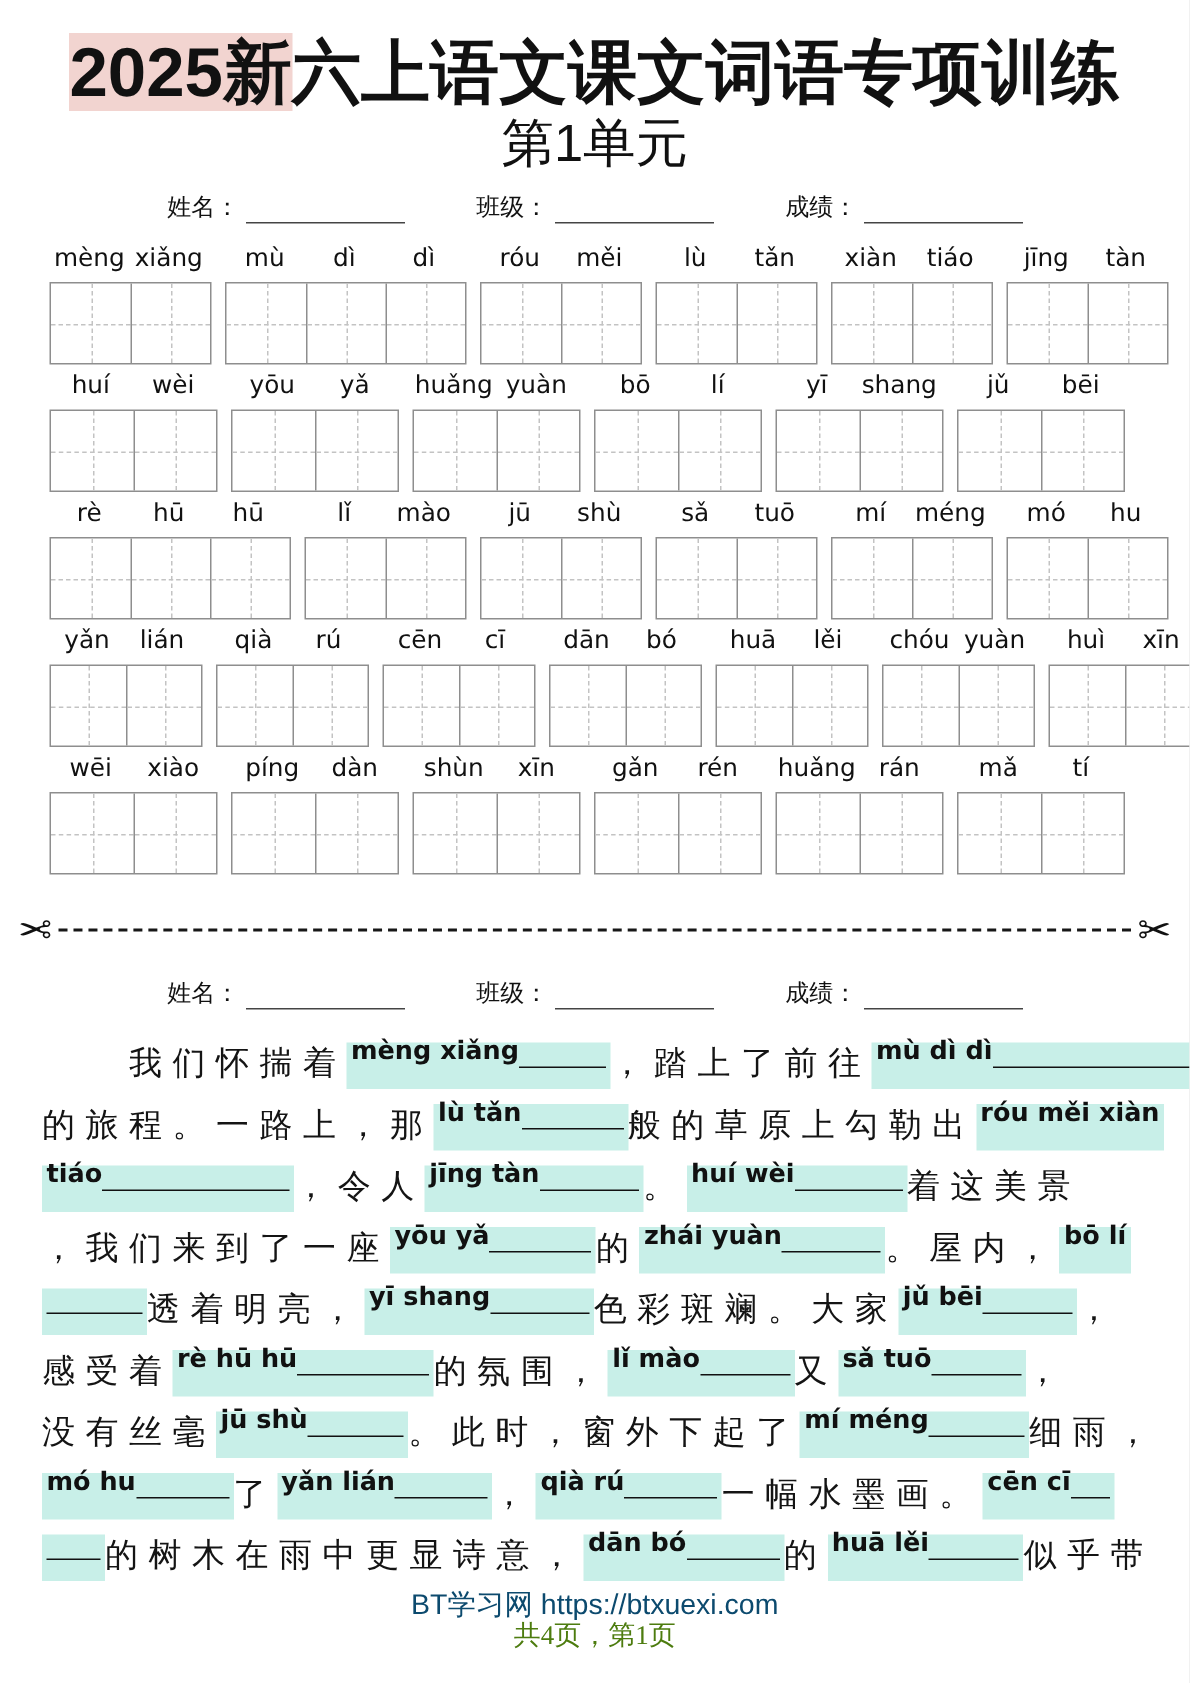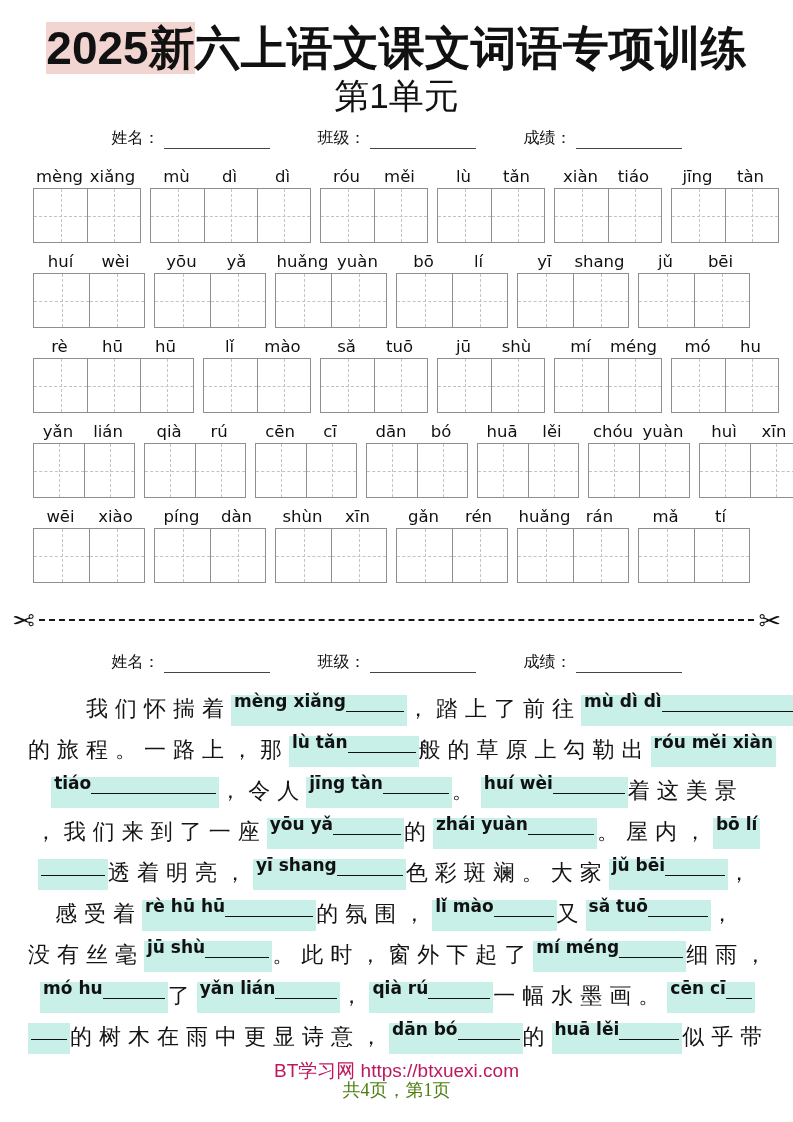--- a/index.html
+++ b/index.html
@@ -25,21 +25,21 @@
     display:flex; justify-content:center; gap:48px;
     margin-top:10px; font-size:16px; height:22px;
     font-family:"Liberation Serif","DejaVu Serif",serif;
   }
   .fields .fitem { display:flex; align-items:flex-end; }
   .fline { display:inline-block; width:106px; border-bottom:1.3px solid #444; height:18px; margin-left:4px; }
   
   .grid { margin:13px 0 0 33px; }
   .grid-row { display:flex; gap:9px; margin-bottom:4px; }
   .pgroup { display:flex; flex-direction:column; }
-  .gsyls { display:flex; height:26px; align-items:flex-end; padding-bottom:2px; }
+  .gsyls { display:flex; height:26px; align-items:flex-start; padding-bottom:2px; }
   .gsyls span {
     width:var(--bw); text-align:center; white-space:nowrap;
     font-family:"DejaVu Sans","Liberation Sans",sans-serif; font-size:16.5px; color:#111;
   }
   .gboxes { display:flex; border:1px solid #8e8e8e; }
   .pbox { width:var(--bw); height:53px; position:relative; }
   .pbox + .pbox { border-left:1px solid #8e8e8e; }
   .pbox::before { content:""; position:absolute; left:0; right:0; top:50%; border-top:1px dashed #c3c3c3; }
   .pbox::after  { content:""; position:absolute; top:0; bottom:0; left:50%; border-left:1px dashed #c3c3c3; }
   
@@ -47,32 +47,31 @@
   .sc { font-size:27px; line-height:27px; font-family:"DejaVu Sans",sans-serif; }
   .sc.flipL { transform:scaleX(-1); }
   .dash { flex:1; height:0; border-top:2.4px dashed #171717; margin:0 4px; }
   
   .fields.second { margin-top:16px; }
   .passage { margin:15px 26px 0 28px; }
   .pline {
     height:41px; line-height:41px; white-space:nowrap;
     font-size:22px; letter-spacing:7px; color:#141414;
     font-family:"Liberation Serif","DejaVu Serif",serif;
-    text-align:center;
   }
   .hl {
     display:inline-flex; align-items:flex-end; height:31px;
     background:var(--cyan); padding:0 3px 14px 3px; vertical-align:middle;
     letter-spacing:0; white-space:nowrap;font-weight:bold;
   }
   .hl .py { font-family:"DejaVu Sans","Liberation Sans",sans-serif; font-size:17px; line-height:22px; color:#111; }
   .uline { display:inline-block; border-bottom:1.6px solid #111; height:14px; }
   
   .footer { text-align:center; margin-top:3px; }
-  .site { color:#be185d; font-size:19px; line-height:22px; font-family:"Liberation Sans","DejaVu Sans",sans-serif; }
+  .site { color:#0c4a6e; font-size:19px; line-height:22px; font-family:"Liberation Sans","DejaVu Sans",sans-serif; }
   .pageno { color:#4d7c0f; font-size:18px; line-height:17px; font-family:"Liberation Serif","DejaVu Serif",serif; }
 </style>
 </head>
 <body>
 
 <div class="page">
 
   <div class="title"><span class="t-hl">2025新</span><span>六上语文课文词语专项训练</span></div>
 
   <div class="subtitle">第1单元</div>
@@ -237,32 +236,32 @@
             <span>lǐ</span>
             <span>mào</span>
           </div>
           <div class="gboxes">
             <div class="pbox"></div>
             <div class="pbox"></div>
           </div>
         </div>
         <div class="pgroup">
           <div class="gsyls">
+            <span>jū</span>
+            <span>shù</span>
+          </div>
+          <div class="gboxes">
+            <div class="pbox"></div>
+            <div class="pbox"></div>
+          </div>
+        </div>
+        <div class="pgroup">
+          <div class="gsyls">
             <span>sǎ</span>
             <span>tuō</span>
-          </div>
-          <div class="gboxes">
-            <div class="pbox"></div>
-            <div class="pbox"></div>
-          </div>
-        </div>
-        <div class="pgroup">
-          <div class="gsyls">
-            <span>jū</span>
-            <span>shù</span>
           </div>
           <div class="gboxes">
             <div class="pbox"></div>
             <div class="pbox"></div>
           </div>
         </div>
         <div class="pgroup">
           <div class="gsyls">
             <span>mí</span>
             <span>méng</span>

